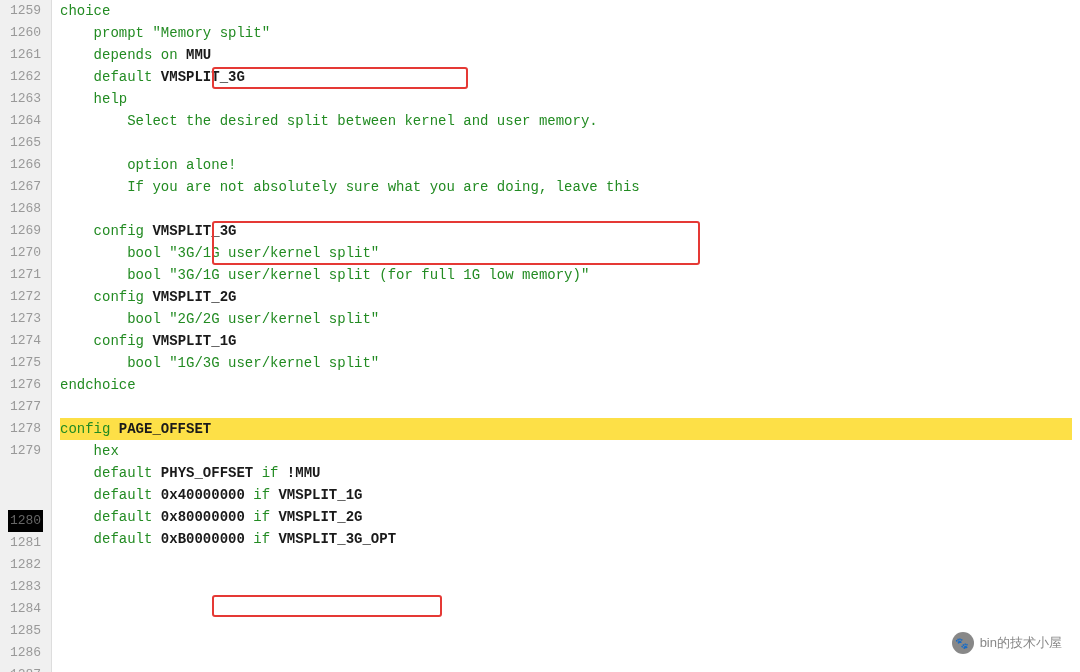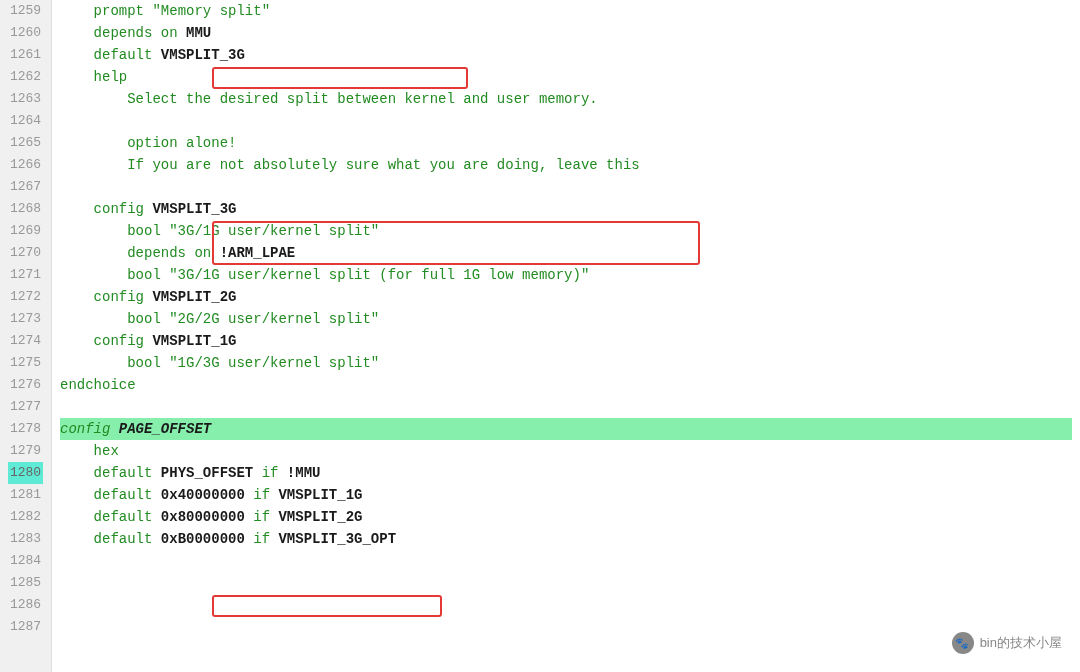--- a/index.html
+++ b/index.html
@@ -25,38 +25,38 @@
       font-size: 13px;
       min-width: 52px;
       user-select: none;
     }
     .line-numbers div {
       height: 22px;
       line-height: 22px;
       text-align: center;
     }
     .line-numbers div.highlighted {
-      background: #5eead4;
+      background: #000000;
       color: #666;
+      margin-top: 48px;
     }
     .code-area {
       flex: 1;
       padding: 0 8px;
       overflow: hidden;
       position: relative;
     }
     .code-line {
       height: 22px;
       line-height: 22px;
       white-space: pre;
       position: relative;
     }
     .code-line.highlighted {
-      background: #86efac;
-      font-style: italic;
+      background: #fde047;
     }
     .c-green { color: #228b22; }
     .c-dark { color: #1a1a1a; }
     .c-bold { font-weight: bold; }
 
     .box-red {
       position: absolute;
       border: 2px solid #e53935;
       border-radius: 3px;
       pointer-events: none;
@@ -115,32 +115,32 @@
       <div>1281</div>
       <div>1282</div>
       <div>1283</div>
       <div>1284</div>
       <div>1285</div>
       <div>1286</div>
       <div>1287</div>
     </div>
   <div class="code-area" id="code-area">
 
+  <div class="code-line"><span class="c-green">choice</span></div>
       <div class="code-line"><span class="c-green">    prompt </span><span class="c-green">"Memory split"</span></div>
       <div class="code-line"><span class="c-green">    depends on </span><span class="c-dark c-bold">MMU</span></div>
       <div class="code-line"><span class="c-green">    default </span><span class="c-dark c-bold">VMSPLIT_3G</span></div>
       <div class="code-line"><span class="c-green">    help</span></div>
       <div class="code-line"><span class="c-green">        Select the desired split between kernel and user memory.</span></div>
       <div class="code-line"></div>
       <div class="code-line"><span class="c-green">        option alone!</span></div>
       <div class="code-line"><span class="c-green">        If you are not absolutely sure what you are doing, leave this</span></div>
       <div class="code-line"></div>
       <div class="code-line"><span class="c-green">    config </span><span class="c-dark c-bold">VMSPLIT_3G</span></div>
       <div class="code-line"><span class="c-green">        bool </span><span class="c-green">"3G/1G user/kernel split"</span></div>
-      <div class="code-line"><span class="c-green">        depends on </span><span class="c-dark c-bold">!ARM_LPAE</span></div>
       <div class="code-line"><span class="c-green">        bool </span><span class="c-green">"3G/1G user/kernel split (for full 1G low memory)"</span></div>
       <div class="code-line"><span class="c-green">    config </span><span class="c-dark c-bold">VMSPLIT_2G</span></div>
       <div class="code-line"><span class="c-green">        bool </span><span class="c-green">"2G/2G user/kernel split"</span></div>
       <div class="code-line"><span class="c-green">    config </span><span class="c-dark c-bold">VMSPLIT_1G</span></div>
       <div class="code-line"><span class="c-green">        bool </span><span class="c-green">"1G/3G user/kernel split"</span></div>
       <div class="code-line"><span class="c-green">endchoice</span></div>
       <div class="code-line"></div>
       <div class="code-line highlighted"><span class="c-green">config </span><span class="c-dark c-bold">PAGE_OFFSET</span></div>
       <div class="code-line"><span class="c-green">    hex</span></div>
       <div class="code-line"><span class="c-green">    default </span><span class="c-dark c-bold">PHYS_OFFSET</span><span class="c-green"> if </span><span class="c-dark c-bold">!MMU</span></div>

